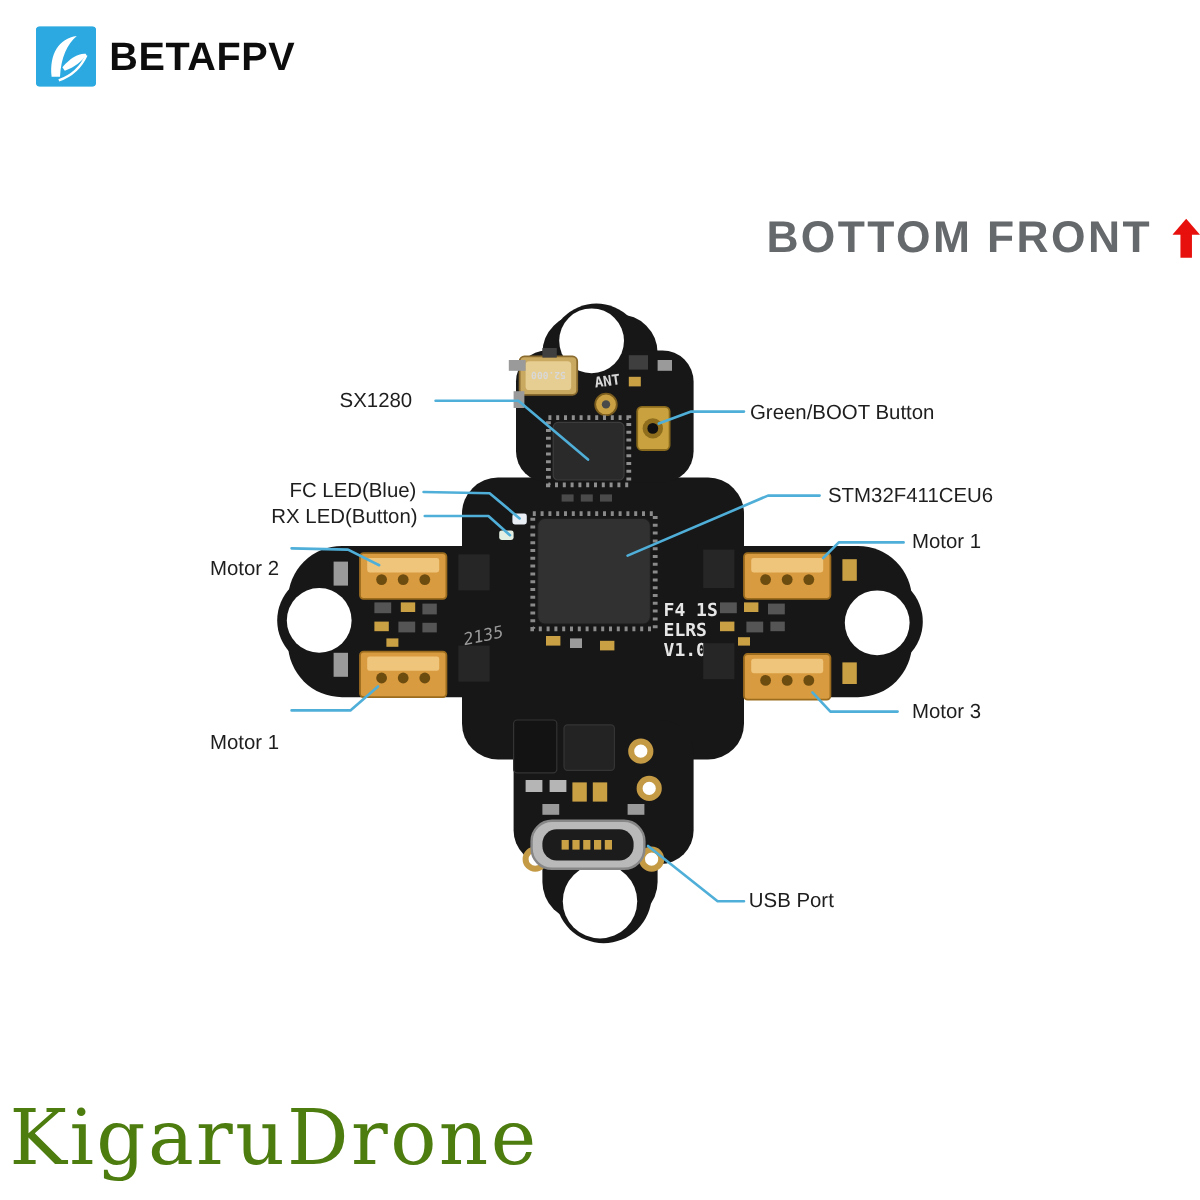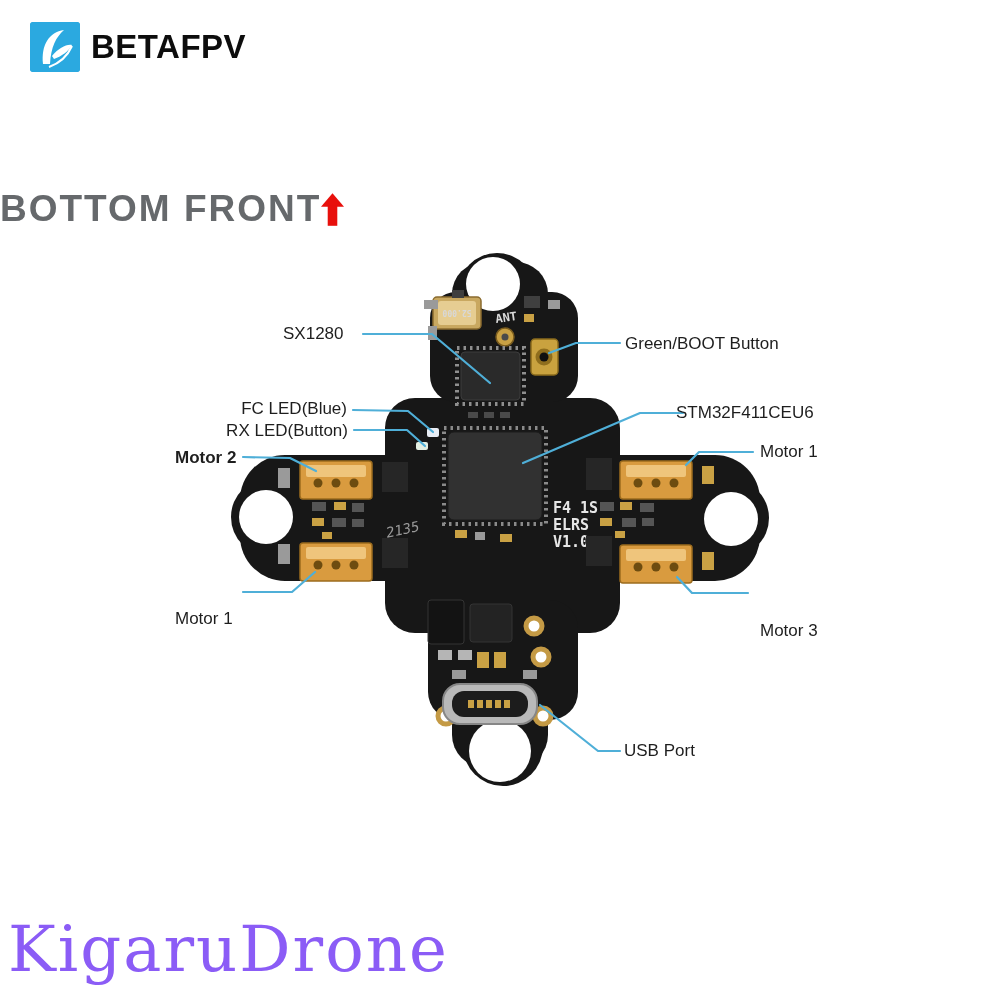--- a/index.html
+++ b/index.html
@@ -5,38 +5,38 @@
   html,body{margin:0;padding:0;background:#fff;}
   .page{position:relative;width:1000px;height:1000px;background:#ffffff;overflow:hidden;
         font-family:"Liberation Sans",sans-serif;}
 
   
   .brand{position:absolute;top:22px;left:30px;display:flex;align-items:center;gap:11px;}
   .logo{width:50px;height:50px;border-radius:3px;background:#2ba9e0;flex:0 0 auto;}
   .brand-name{font-size:33px;font-weight:800;color:#0d0d0d;letter-spacing:.5px;}
 
   
-  .title-row{position:absolute;top:188px;left:0;width:100%;display:flex;
-             justify-content:flex-start;align-items:center;}
+  .title-row{position:absolute;top:177px;left:0;width:100%;display:flex;
+             justify-content:flex-end;align-items:center;gap:17px;}
   .title-text{font-size:37px;font-weight:bold;color:#66696c;letter-spacing:2px;}
 
   
   .label{position:absolute;font-size:17px;color:#1e1e1e;white-space:nowrap;line-height:20px;}
   .label.right{text-align:right;}
 
   
   .diagram{position:absolute;left:0;top:0;width:1000px;height:1000px;}
   .callout{fill:none;stroke:#4fafd8;stroke-width:2.2;stroke-linecap:round;stroke-linejoin:round;}
   .silk{fill:#e6e6e6;font-family:"DejaVu Sans Mono",monospace;font-weight:bold;font-size:15px;}
   .silk-small{fill:#d8d8d8;font-family:"DejaVu Sans Mono",monospace;font-weight:bold;}
   .batch{fill:#9a9a9a;font-family:"DejaVu Sans Mono",monospace;font-style:italic;font-size:14px;}
 
   
   .watermark{position:absolute;left:8px;top:912px;font-family:"DejaVu Serif",serif;
-             font-size:64px;color:#8b5cf6;letter-spacing:2px;}
+             font-size:64px;color:#4d7c0f;letter-spacing:2px;}
 </style>
 </head>
 <body>
 
 <div class="page">
 
   <div class="brand">
     <svg class="logo" viewBox="0 0 50 50">
       <rect x="0" y="0" width="50" height="50" rx="3" fill="#2ba9e0"></rect>
       <path d="M13 42 C11 23 19 10 34 8 C26 15 21 25 20 42 Z" fill="#ffffff"></path>
@@ -222,22 +222,22 @@
       <polyline class="callout" points="243,592 292,592 315,572"></polyline>
       <polyline class="callout" points="748,593 692,593 677,577"></polyline>
       <polyline class="callout" points="620,751 598,751 540,705"></polyline>
     </g>
   </svg>
 
   <div class="label" style="left:283px;top:324px;">SX1280</div>
   <div class="label" style="left:625px;top:334px;">Green/BOOT Button</div>
   <div class="label right" style="left:180px;top:399px;width:167px;">FC LED(Blue)</div>
   <div class="label right" style="left:180px;top:421px;width:168px;">RX LED(Button)</div>
-  <div class="label" style="left:175px;top:448px;font-weight:bold;">Motor 2</div>
+  <div class="label" style="left:175px;top:464px;">Motor 2</div>
   <div class="label" style="left:760px;top:442px;">Motor 1</div>
-  <div class="label" style="left:676px;top:403px;">STM32F411CEU6</div>
+  <div class="label" style="left:690px;top:403px;">STM32F411CEU6</div>
   <div class="label" style="left:175px;top:609px;">Motor 1</div>
-  <div class="label" style="left:760px;top:583px;margin-top:38px;">Motor 3</div>
+  <div class="label" style="left:760px;top:583px;">Motor 3</div>
   <div class="label" style="left:624px;top:741px;">USB Port</div>
 
   <div class="watermark">KigaruDrone</div>
 
 </div>
 
 </body></html>

